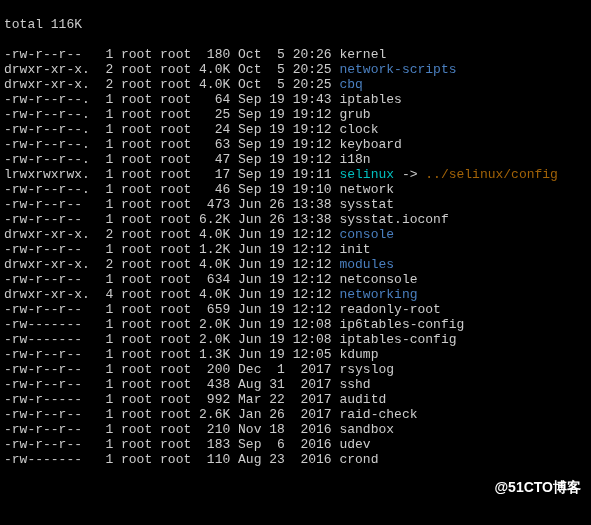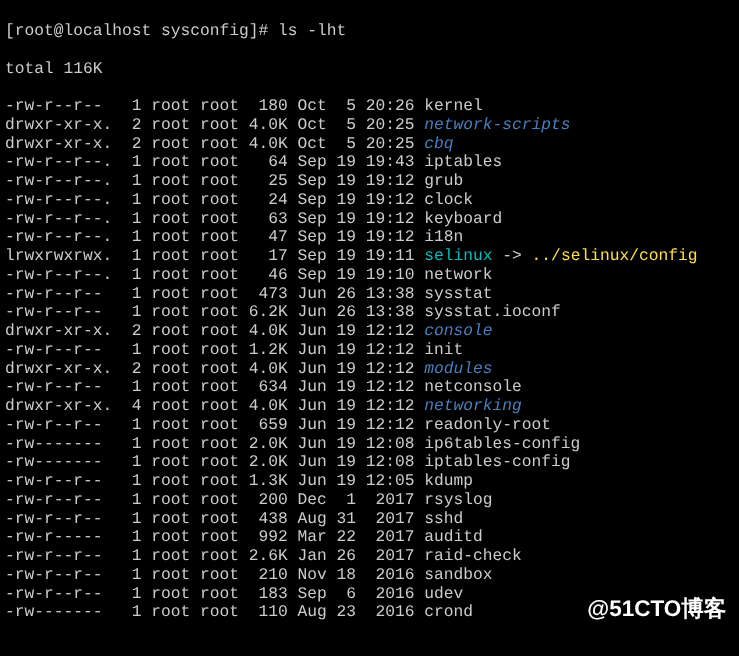--- a/index.html
+++ b/index.html
@@ -14,38 +14,37 @@
     height: 525px;
     overflow: hidden;
     position: relative;
   }
   .term {
     padding: 2px 4px;
     white-space: pre;
   }
   .prompt-user { color: #ccc; }
   .cmd { color: #ccc; }
-  .dir { color: #4a7fbf; font-style: italic; }
+  .dir { color: #4a7fbf; }
   .link { color: #00bfbf; text-align: right; }
-  .link-target { color: #fde047; }
+  .link-target { color: #a16207; }
   .line { display: block; }
   .watermark {
     position: absolute;
     right: 10px;
     bottom: 30px;
     color: #fff;
     font-family: Arial, sans-serif;
-    font-size: 18px;
+    font-size: 14px;
     font-weight: bold;
     text-shadow: 0 0 2px #000;
   }
 </style>
 </head>
 <body>
 
 <div class="term">
-<span class="line"><span class="prompt-user">[root@localhost sysconfig]# </span><span class="cmd">ls -lht</span></span>
 <span class="line">total 116K</span>
 <div id="listing"><span class="line">-rw-r--r--   1 root root  180 Oct  5 20:26 <span>kernel</span></span><span class="line">drwxr-xr-x.  2 root root 4.0K Oct  5 20:25 <span class="dir">network-scripts</span></span><span class="line">drwxr-xr-x.  2 root root 4.0K Oct  5 20:25 <span class="dir">cbq</span></span><span class="line">-rw-r--r--.  1 root root   64 Sep 19 19:43 <span>iptables</span></span><span class="line">-rw-r--r--.  1 root root   25 Sep 19 19:12 <span>grub</span></span><span class="line">-rw-r--r--.  1 root root   24 Sep 19 19:12 <span>clock</span></span><span class="line">-rw-r--r--.  1 root root   63 Sep 19 19:12 <span>keyboard</span></span><span class="line">-rw-r--r--.  1 root root   47 Sep 19 19:12 <span>i18n</span></span><span class="line">lrwxrwxrwx.  1 root root   17 Sep 19 19:11 <span class="link">selinux</span> -&gt; <span class="link-target">../selinux/config</span></span><span class="line">-rw-r--r--.  1 root root   46 Sep 19 19:10 <span>network</span></span><span class="line">-rw-r--r--   1 root root  473 Jun 26 13:38 <span>sysstat</span></span><span class="line">-rw-r--r--   1 root root 6.2K Jun 26 13:38 <span>sysstat.ioconf</span></span><span class="line">drwxr-xr-x.  2 root root 4.0K Jun 19 12:12 <span class="dir">console</span></span><span class="line">-rw-r--r--   1 root root 1.2K Jun 19 12:12 <span>init</span></span><span class="line">drwxr-xr-x.  2 root root 4.0K Jun 19 12:12 <span class="dir">modules</span></span><span class="line">-rw-r--r--   1 root root  634 Jun 19 12:12 <span>netconsole</span></span><span class="line">drwxr-xr-x.  4 root root 4.0K Jun 19 12:12 <span class="dir">networking</span></span><span class="line">-rw-r--r--   1 root root  659 Jun 19 12:12 <span>readonly-root</span></span><span class="line">-rw-------   1 root root 2.0K Jun 19 12:08 <span>ip6tables-config</span></span><span class="line">-rw-------   1 root root 2.0K Jun 19 12:08 <span>iptables-config</span></span><span class="line">-rw-r--r--   1 root root 1.3K Jun 19 12:05 <span>kdump</span></span><span class="line">-rw-r--r--   1 root root  200 Dec  1  2017 <span>rsyslog</span></span><span class="line">-rw-r--r--   1 root root  438 Aug 31  2017 <span>sshd</span></span><span class="line">-rw-r-----   1 root root  992 Mar 22  2017 <span>auditd</span></span><span class="line">-rw-r--r--   1 root root 2.6K Jan 26  2017 <span>raid-check</span></span><span class="line">-rw-r--r--   1 root root  210 Nov 18  2016 <span>sandbox</span></span><span class="line">-rw-r--r--   1 root root  183 Sep  6  2016 <span>udev</span></span><span class="line">-rw-------   1 root root  110 Aug 23  2016 <span>crond</span></span></div>
 
 </div>
 
 <div class="watermark">@51CTO博客</div>
 
 </body></html>

